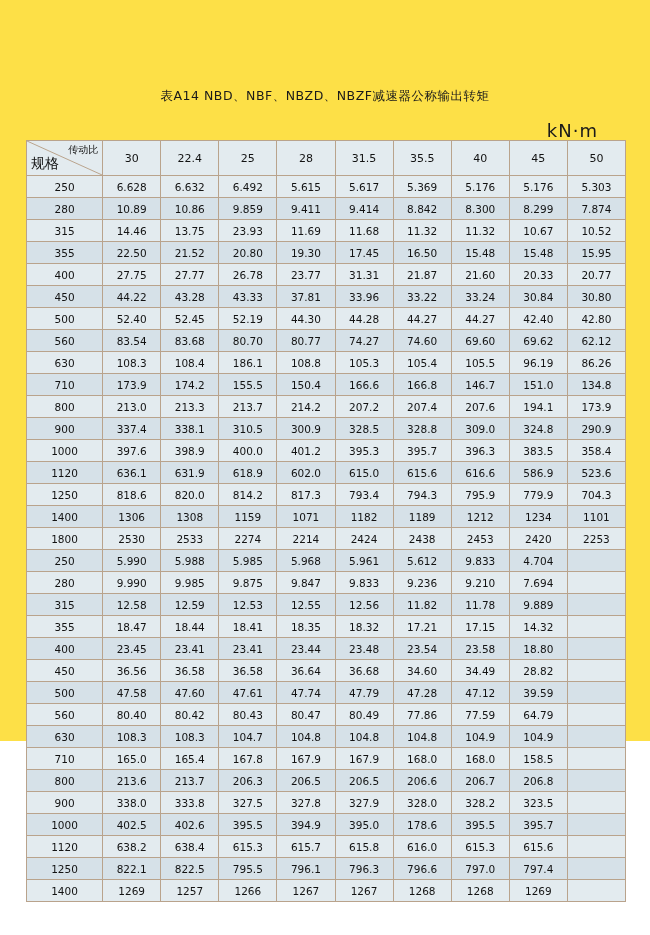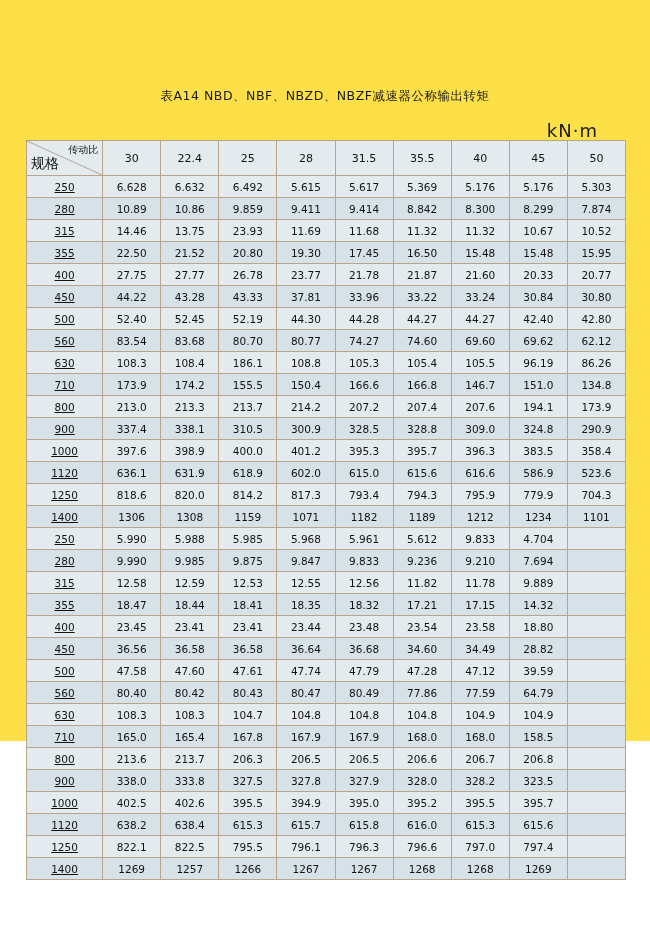--- a/index.html
+++ b/index.html
@@ -91,21 +91,20 @@
     bottom: 2px;
     font-size: 14px;
   }
   thead td.hd {
     height: 34px !important;
     font-size: 11px;
     background: #e3ebef !important;
   }
   td.rowhead {
     font-size: 10.5px;
-    text-decoration: underline;
   }
   .colgroup-first { width: 76px; }
   .colgroup-rest { width: 58px; }
 </style>
 </head>
 <body>
 
 <div class="page">
 
   <div class="title">表A14  NBD、NBF、NBZD、NBZF减速器公称输出转矩</div>
@@ -193,21 +192,21 @@
           <td>15.48</td>
           <td>15.48</td>
           <td>15.95</td>
         </tr>
         <tr>
           <td class="rowhead">400</td>
           <td>27.75</td>
           <td>27.77</td>
           <td>26.78</td>
           <td>23.77</td>
-          <td>21.78</td>
+          <td>31.31</td>
           <td>21.87</td>
           <td>21.60</td>
           <td>20.33</td>
           <td>20.77</td>
         </tr>
         <tr>
           <td class="rowhead">450</td>
           <td>44.22</td>
           <td>43.28</td>
           <td>43.33</td>
@@ -332,20 +331,32 @@
           <td>1308</td>
           <td>1159</td>
           <td>1071</td>
           <td>1182</td>
           <td>1189</td>
           <td>1212</td>
           <td>1234</td>
           <td>1101</td>
         </tr>
         <tr>
+          <td class="rowhead">1800</td>
+          <td>2530</td>
+          <td>2533</td>
+          <td>2274</td>
+          <td>2214</td>
+          <td>2424</td>
+          <td>2438</td>
+          <td>2453</td>
+          <td>2420</td>
+          <td>2253</td>
+        </tr>
+        <tr>
           <td class="rowhead">250</td>
           <td>5.990</td>
           <td>5.988</td>
           <td>5.985</td>
           <td>5.968</td>
           <td>5.961</td>
           <td>5.612</td>
           <td>9.833</td>
           <td>4.704</td>
           <td></td>
@@ -482,21 +493,21 @@
           <td>323.5</td>
           <td></td>
         </tr>
         <tr>
           <td class="rowhead">1000</td>
           <td>402.5</td>
           <td>402.6</td>
           <td>395.5</td>
           <td>394.9</td>
           <td>395.0</td>
-          <td>395.2</td>
+          <td>178.6</td>
           <td>395.5</td>
           <td>395.7</td>
           <td></td>
         </tr>
         <tr>
           <td class="rowhead">1120</td>
           <td>638.2</td>
           <td>638.4</td>
           <td>615.3</td>
           <td>615.7</td>

